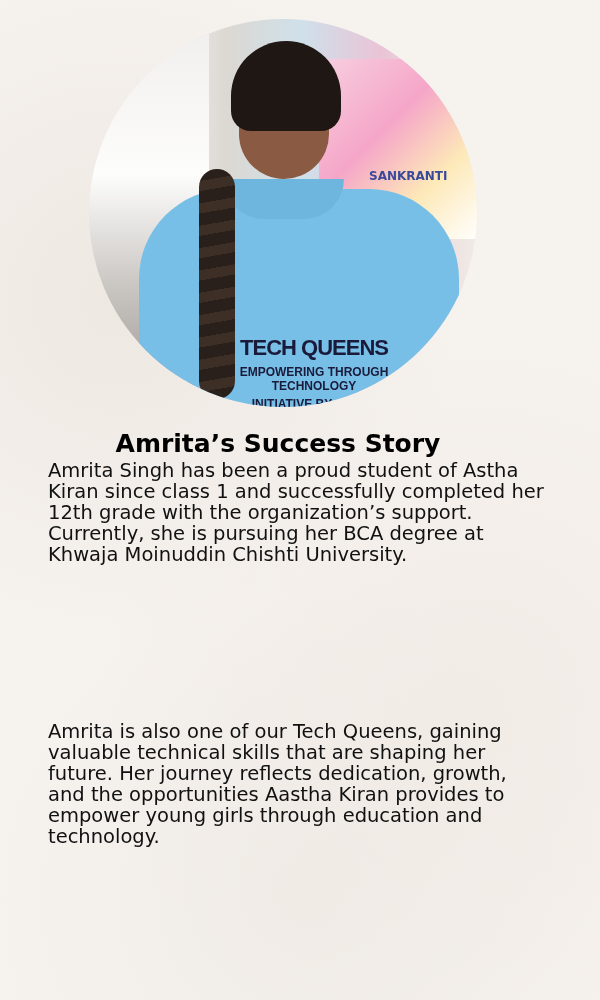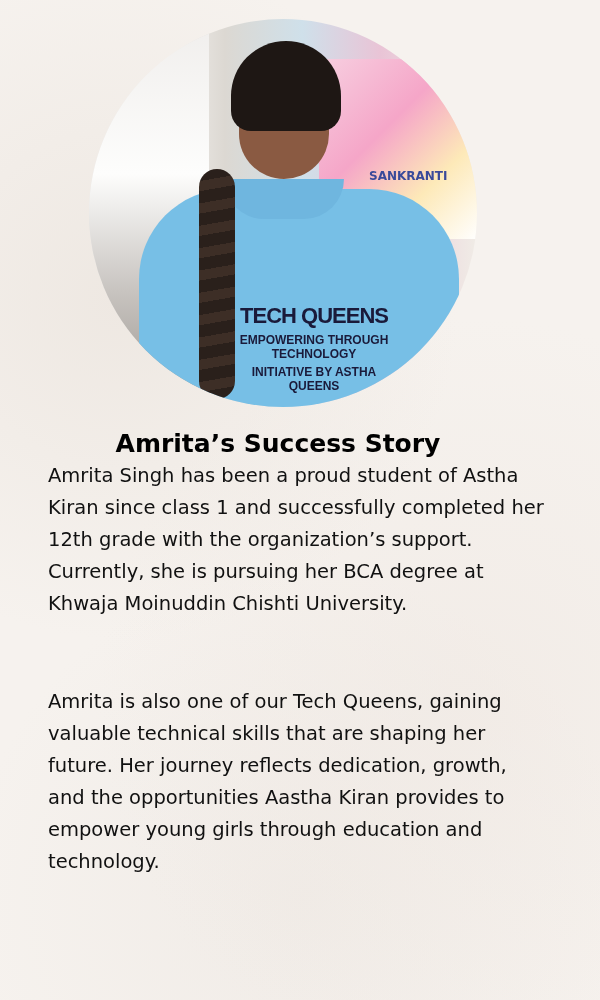--- a/index.html
+++ b/index.html
@@ -29,35 +29,35 @@
     .hair { position: absolute; left: 142px; top: 22px; width: 110px; height: 90px;
       background: #1e1714; border-radius: 55px 55px 20px 20px; }
     .face { position: absolute; left: 150px; top: 40px; width: 90px; height: 120px;
       background: #8a5a42; border-radius: 45px 45px 48px 48px; }
     .braid { position: absolute; left: 110px; top: 150px; width: 36px; height: 230px;
       background: repeating-linear-gradient(170deg, #2a201b 0 12px, #3d2e26 12px 22px); border-radius: 18px; }
     .shirt { position: absolute; left: 50px; top: 170px; width: 320px; height: 230px;
       background: #77bfe6; border-radius: 90px 90px 0 0; }
     .collar { position: absolute; left: 135px; top: 160px; width: 120px; height: 40px;
       background: #6fb6df; border-radius: 0 0 40px 40px; }
-    .shirt-text { position: absolute; left: 140px; top: 284px; width: 170px; text-align: center;
+    .shirt-text { position: absolute; left: 140px; top: 316px; width: 170px; text-align: center;
       color: #1a1a3a; font-family: "Liberation Sans", sans-serif; font-weight: bold; }
     .shirt-text .t1 { font-size: 22px; letter-spacing: -1px; }
     .shirt-text .t2 { font-size: 12px; margin-top: 4px; }
     .title {
       position: absolute; left: 0; top: 412px; width: 556px; text-align: center;
       font-family: "DejaVu Sans", sans-serif; font-weight: bold; font-size: 25px; color: #000;
     }
     .para {
       position: absolute; left: 48px; width: 500px;
-      font-family: "DejaVu Sans", sans-serif; font-size: 19.5px; line-height: 32px; color: #111;
+      font-family: "DejaVu Sans", sans-serif; font-size: 19.5px; line-height: 21px; color: #111;
       margin: 0;
     }
     .p1 { top: 460px; }
-    .p2 { top: 686px; }
+    .p2 { top: 721px; }
   </style>
 </head>
 <body>
 
 <div class="photo" title="Amrita wearing a light blue Tech Queens polo shirt">
   <div class="bg-wall"></div>
   <div class="bg-poster"></div>
   <div class="poster-text">SANKRANTI</div>
   <div class="shirt"></div>
   <div class="collar"></div>

